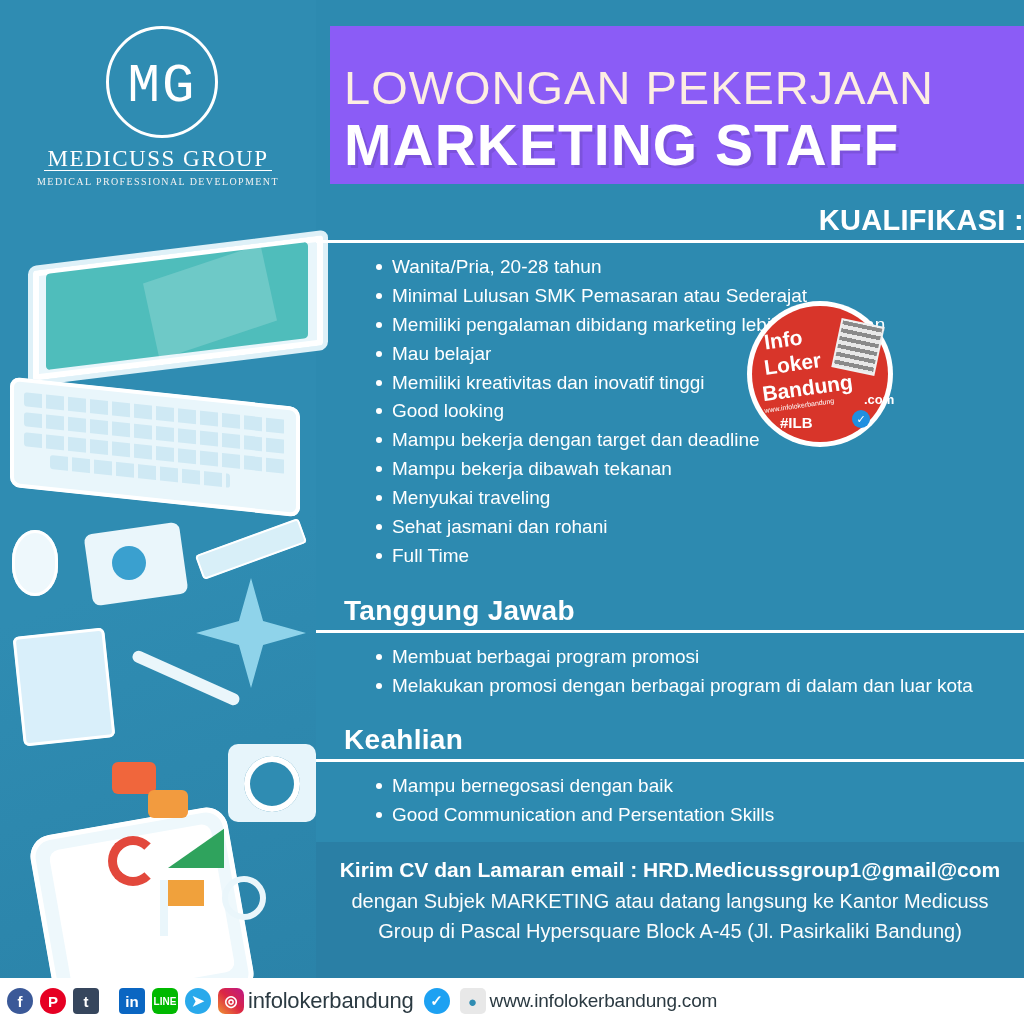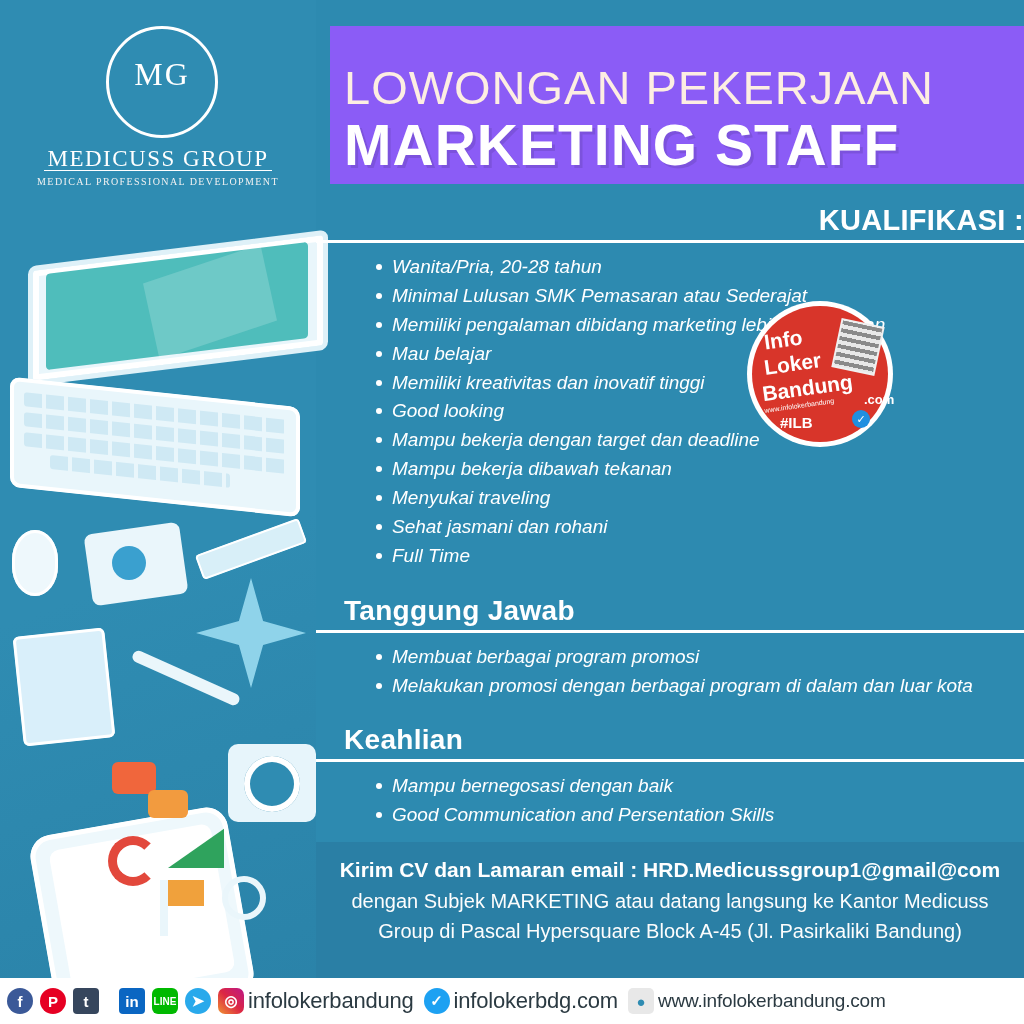--- a/index.html
+++ b/index.html
@@ -33,22 +33,22 @@
     color: #ffffff;
   }
   .logo-circle {
     position: absolute; left: 88px; top: 8px;
     width: 112px; height: 112px;
     border: 3px solid #ffffff; border-radius: 50%;
   }
   .logo-mg {
     position: absolute; left: 88px; top: 38px;
     width: 112px;
-    font-family: Liberation Serif, serif;
-    font-size: 32px; letter-spacing: 2px; color: #ffffff;
+    font-family: Liberation Mono, monospace;
+    font-size: 54px; letter-spacing: 2px; color: #ffffff;
   }
   .logo-name {
     position: absolute; left: 0; top: 128px; width: 280px;
     font-family: "Liberation Serif", serif;
     font-size: 23px; letter-spacing: 1.5px; color: #ffffff;
   }
   .logo-sub {
     position: absolute; left: 0; top: 158px; width: 280px;
     font-family: "Liberation Serif", serif;
     font-size: 10px; letter-spacing: 1.4px; color: #f2f2f2;
@@ -172,21 +172,20 @@
   .sec-head.kualifikasi { font-size: 29px; padding-top: 14px; text-align: right; }
   .sec-head .rule {
     position: absolute; left: 0; right: 0; bottom: 0; height: 3px;
     background: #ffffff;
   }
   ul.items { list-style: none; margin: 10px 0 0 0; padding: 0 0 0 62px; }
   ul.items li {
     position: relative;
     color: #ffffff; font-size: 19px; line-height: 1.52;
     padding-left: 14px;
-    font-style: italic;
   }
   ul.items li::before {
     content: "";
     position: absolute; left: -2px; top: 11px;
     width: 6px; height: 6px; border-radius: 50%; background: #ffffff;
   }
   .sec-gap { height: 18px; }
 
   
   .ilb {
@@ -357,18 +356,17 @@
   <div class="footer">
     <div class="soc fb">f</div>
     <div class="soc pin">P</div>
     <div class="soc tum">t</div>
     <div class="soc li">in</div>
     <div class="soc line">LINE</div>
     <div class="soc tg">➤</div>
     <div class="soc ig">◎</div>
     <div class="foot-text">infolokerbandung</div>
     <div class="soc tw">✓</div>
-    <div class="foot-text">infolokerbdg.com</div>
     <div class="soc web" style="margin-left:10px;color:#2f8cb2">●</div>
     <div class="foot-text small">www.infolokerbandung.com</div>
   </div>
 
 </div>
 
 </body></html>

